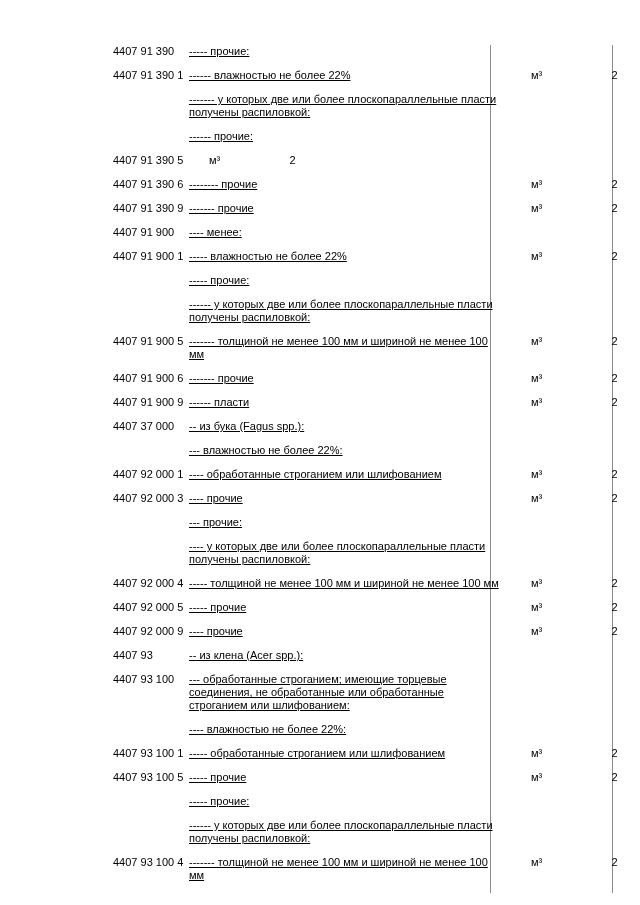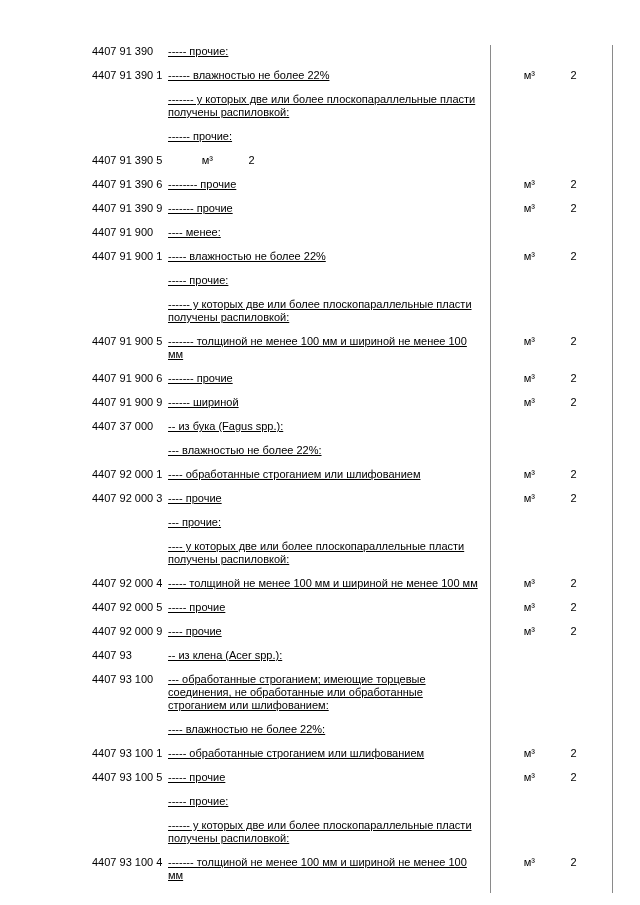--- a/index.html
+++ b/index.html
@@ -13,20 +13,21 @@
     width: 640px;
     height: 905px;
     background: #ffffff;
     overflow: hidden;
   }
   .table {
     position: absolute;
     top: 45px;
     left: 0;
     width: 612px;
+    padding-left: 21px;
   }
   .vline {
     position: absolute;
     top: 0;
     bottom: 0;
     width: 1px;
     background: var(--divider-color, #8a8a8a);
   }
   .vline-1 { left: 490px; }
   .vline-2 { left: 612px; }
@@ -44,21 +45,22 @@
     padding-left: 92px;
     white-space: nowrap;
   }
   .cell.desc {
     width: 322px;
     padding-right: 10px;
     text-decoration: underline;
   }
   .cell.unit {
     width: 45px;
-    text-align: right;
+    text-align: left;
+    margin-left: 20px;
   }
   .cell.rate {
     width: 77px;
     text-align: center;
   }
 </style>
 </head>
 <body style="color: rgb(0, 0, 0); background: rgb(255, 255, 255);">
 
 <div class="page">
@@ -151,21 +153,21 @@
 
   <div class="row">
     <div class="cell code">4407 91 900 6</div>
     <div class="cell desc">------- прочие</div>
     <div class="cell unit">м³</div>
     <div class="cell rate">2</div>
   </div>
 
   <div class="row">
     <div class="cell code">4407 91 900 9</div>
-    <div class="cell desc">------ шириной</div>
+    <div class="cell desc">------ пласти</div>
     <div class="cell unit">м³</div>
     <div class="cell rate">2</div>
   </div>
 
   <div class="row">
     <div class="cell code">4407 37 000</div>
     <div class="cell desc">-- из бука (Fagus spp.):</div>
     <div class="cell unit"></div>
     <div class="cell rate"></div>
   </div>

